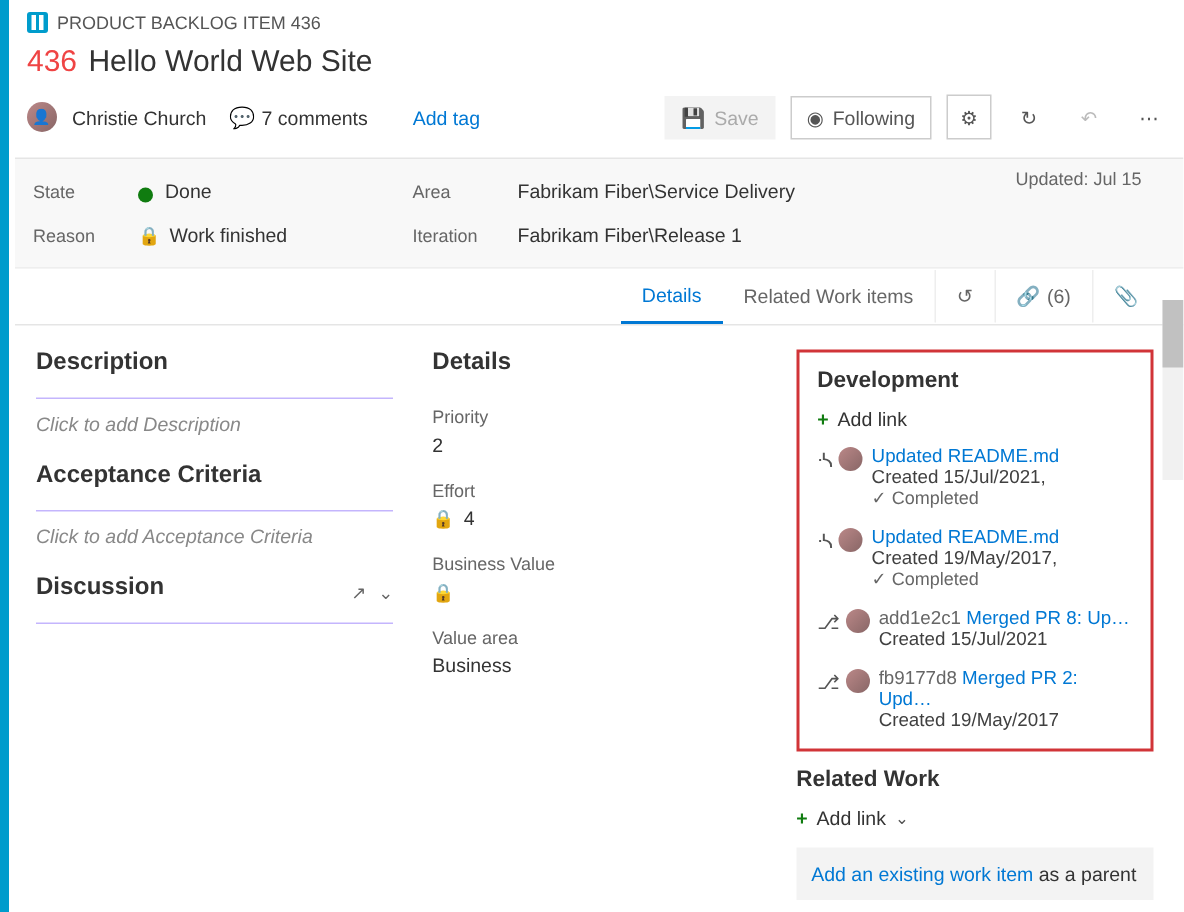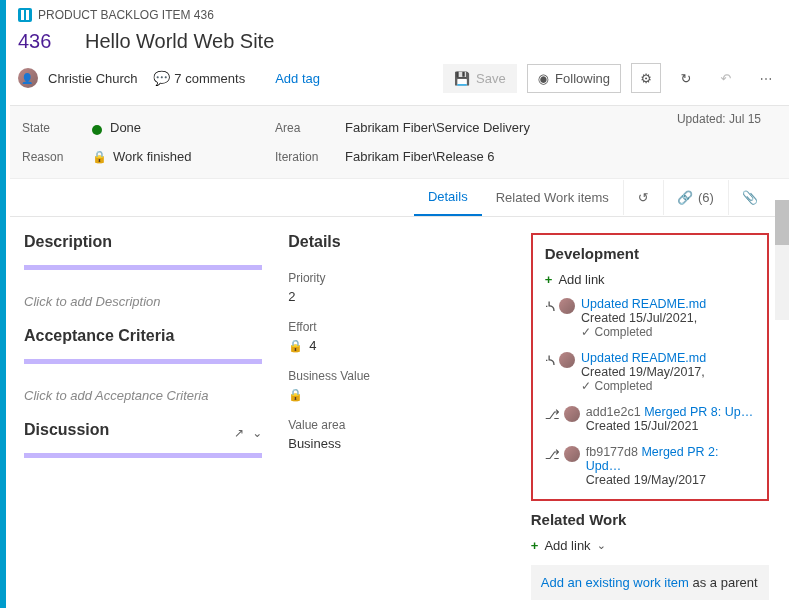--- a/index.html
+++ b/index.html
@@ -4,21 +4,21 @@
 <style>
   * { box-sizing: border-box; margin: 0; padding: 0; }
   body { font-family: "Segoe UI", -apple-system, sans-serif; font-size: 13px; color: #333; background: #fff; width: 789px; height: 608px; overflow: hidden; position: relative; }
   .left-bar { position: absolute; left: 0; top: 0; width: 6px; height: 100%; background: #009CCC; }
   .content { margin-left: 10px; }
   .crumb { padding: 8px 0 0 8px; font-size: 12px; color: #555; display: flex; align-items: center; gap: 6px; text-align: right;}
   .crumb-icon { width: 14px; height: 14px; background: #009CCC; display: inline-block; border-radius: 2px; position:relative; }
   .crumb-icon::before { content:""; position:absolute; left:3px; top:2px; width:3px; height:10px; background:#fff;}
   .crumb-icon::after { content:""; position:absolute; left:8px; top:2px; width:3px; height:10px; background:#fff;}
   .title-row { padding: 8px 8px 10px 8px; font-size: 20px; color: #333; }
-  .title-row .id { color:#4c1d95; margin-right: 28px;}
+  .title-row .id { color:#ef4444; margin-right: 2px;}
   .info-row { display: flex; align-items: center; padding: 0 8px 12px 8px; gap: 10px; border-bottom: 1px solid #e5e5e5;}
   .avatar { width: 20px; height: 20px; border-radius: 50%; display:inline-flex; align-items:center; justify-content:center; font-size:10px; color:#fff; background: linear-gradient(135deg,#b88,#866); }
   .owner { color:#333; flex: 1;}
   .comments { display:flex; align-items:center; gap:4px; color:#333; margin-right: 12px;}
   .comment-icon { color:#0078d4; font-size:14px;}
   .addtag { color:#0078d4; padding:0 8px;}
   .spacer { flex:1;}
   .btn { display:inline-flex; align-items:center; gap:6px; padding: 6px 10px; border:1px solid transparent; color:#555; cursor:pointer; font-size:13px;}
   .btn.disabled { background:#f3f3f3; color:#aaa; }
   .btn.following { border:1px solid #ccc; }
@@ -33,21 +33,21 @@
   .lock { color:#888; margin-right:6px; font-size:12px;}
   .updated { font-size:12px; color:#666; position:absolute; right:28px; top:112px;}
   .tabs-row { display:flex; justify-content:flex-end; align-items:center; border-bottom:1px solid #e5e5e5; padding-right:16px;}
   .tab { padding: 10px 14px; color:#666; cursor:pointer; font-size:13px;}
   .tab.active { color:#0078d4; border-bottom:2px solid #0078d4; }
   .tab.icon-tab { display:flex; align-items:center; gap:4px; padding:10px 14px; border-left:1px solid #eee;}
   .main { display:flex; height:calc(608px - 200px); overflow:auto;}
   .col { flex:1; padding: 16px 12px 10px 14px; }
   .col1 { flex:1.1;}
   .colh { font-size:16px; color:#333; font-weight:600; margin-bottom:6px;}
-  .colh-row { display:flex; justify-content:space-between; align-items:center; border-bottom:5px solid #c4b5fd; padding-bottom:8px; margin-bottom:18px;}
+  .colh-row { display:flex; justify-content:space-between; align-items:center; border-bottom:1px solid #c4b5fd; padding-bottom:8px; margin-bottom:3px;}
   .placeholder { color:#888; font-style:italic; padding: 6px 0 18px 0;}
   .details-list { color:#555;}
   .details-list .dlabel { color:#666; font-size:12px; margin-top:6px;}
   .details-list .dval { color:#333; padding: 4px 0 10px 0;}
   .dev-box { border:2px solid #d13438; padding:10px 12px;}
   .subh { font-size:15px; font-weight:600; color:#333; margin-bottom:10px;}
   .addlink { display:flex; align-items:center; gap:6px; color:#333; font-size:13px; margin-bottom:10px; cursor:pointer;}
   .plus { color: #107c10; font-weight:bold;}
   .dev-item { display:flex; gap:6px; margin-bottom:12px; font-size:12.5px; align-items:flex-start;}
   .dev-item .lead { display:flex; gap:4px; align-items:center; padding-top:1px;}
@@ -127,21 +127,21 @@
         <span>Work finished</span>
       </div>
     </div>
     <div class="s2-right">
       <div class="s2-row">
         <span class="s2-label">Area</span>
         <span>Fabrikam Fiber\Service Delivery</span>
       </div>
       <div class="s2-row">
         <span class="s2-label">Iteration</span>
-        <span>Fabrikam Fiber\Release 6</span>
+        <span>Fabrikam Fiber\Release 1</span>
       </div>
     </div>
     <span class="updated">Updated: Jul 15</span>
   </div>
 
   <div class="tabs-row">
     <span class="tab active">Details</span>
     <span class="tab">Related Work items</span>
     <span class="tab icon-tab">
         <span>↺</span>

